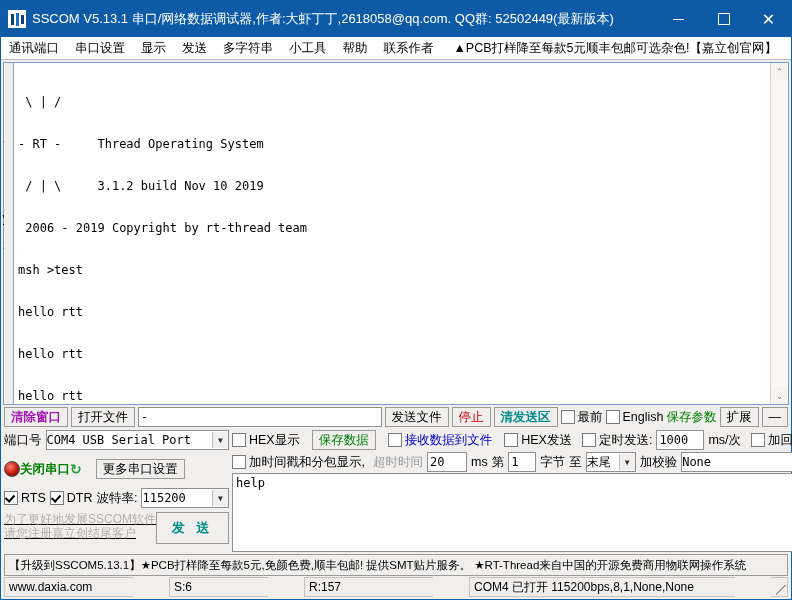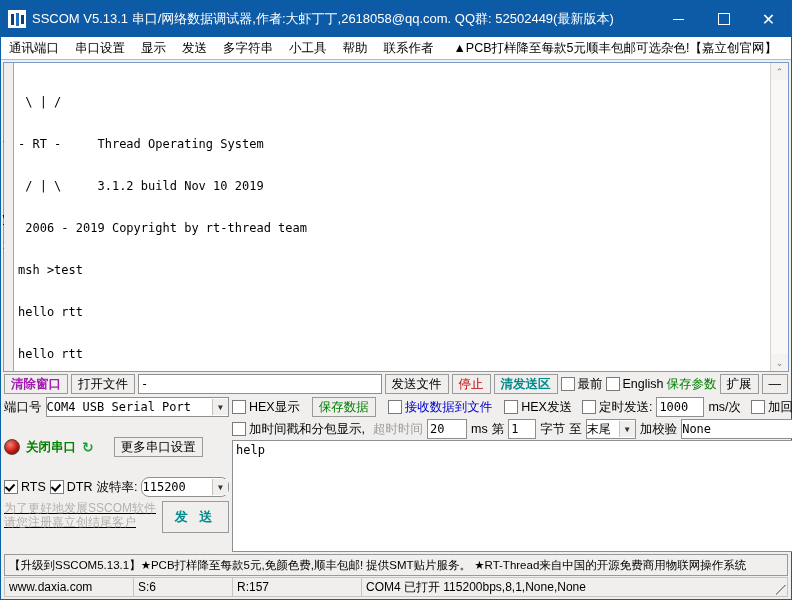--- a/index.html
+++ b/index.html
@@ -155,21 +155,21 @@
 
   
   .bottom{
     flex:0 0 auto;display:flex;align-items:stretch;background:#f0efee;
     padding:0 3px;
   }
   .bleft{width:225px;flex:0 0 auto;}
   .bright{flex:1 1 auto;display:flex;flex-direction:column;padding-left:3px;}
 
   .portrow{display:flex;align-items:center;gap:4px;padding:1px 0;}
-  .statusrow{display:flex;align-items:center;gap:6px;padding:19px 0;}
+  .statusrow{display:flex;align-items:center;gap:0;padding:8px 0;}
   .led{
     width:14px;height:14px;border-radius:50%;
     background:radial-gradient(circle at 38% 34%, #ff7d6e 0%, #c01a0d 55%, #5e0602 100%);
     border:1px solid #4a4a4a;flex:0 0 auto;
   }
   .refresh{
     color:#1ea03c;font-size:14px;font-weight:bold;line-height:14px;
   }
   .promo{
     color:#b4b0ab;font-size:12px;line-height:14px;white-space:nowrap;
@@ -191,21 +191,21 @@
     flex:0 0 auto;height:20px;margin:2px 3px 1px 3px;
     border:1px solid #9a9a9a;background:#f0efee;
     display:flex;align-items:center;overflow:hidden;white-space:nowrap;
     font-size:11.5px;
   }
   .adbar span{padding-left:4px;}
 
   
   .statusbar{
     flex:0 0 auto;height:20px;display:flex;align-items:stretch;
-    background:#f0efee;margin:0 3px 2px 3px;font-size:12px;
+    background:#f0efee;margin:0 3px 2px 3px;font-size:12px;gap:36px;
   }
   .sb-cell{
     border:1px solid #c6c3c0;border-right:none;background:#f0efee;
     display:flex;align-items:center;padding:0 4px;white-space:nowrap;color:#000;
   }
   .sb-cell:last-child{border-right:1px solid #c6c3c0;}
   .sb-grip{
     width:16px;display:flex;align-items:flex-end;justify-content:flex-end;
     border:1px solid #c6c3c0;border-left:none;background:#f0efee;
   }
@@ -311,21 +311,21 @@
       <div class="portrow">
         <span class="chk">
           <span class="box on"></span>
           <span class="lbl">RTS</span>
         </span>
         <span class="chk">
           <span class="box on"></span>
           <span class="lbl">DTR</span>
         </span>
         <span class="lbl">波特率:</span>
-        <span class="sel" style="flex:1 1 auto;border-radius:8px;">
+        <span class="sel" style="flex:1 1 auto;">
           <span>115200</span>
           <span class="arrow">▼</span>
         </span>
       </div>
       <div class="statusrow" style="align-items:flex-start;padding-top:3px;">
         <div style="flex:1 1 auto;text-decoration:underline;">
           <div class="promo">为了更好地发展SSCOM软件</div>
           <div class="promo">请您注册嘉立创结尾客户</div>
         </div>
         <div class="sendbtn">发 送</div>

